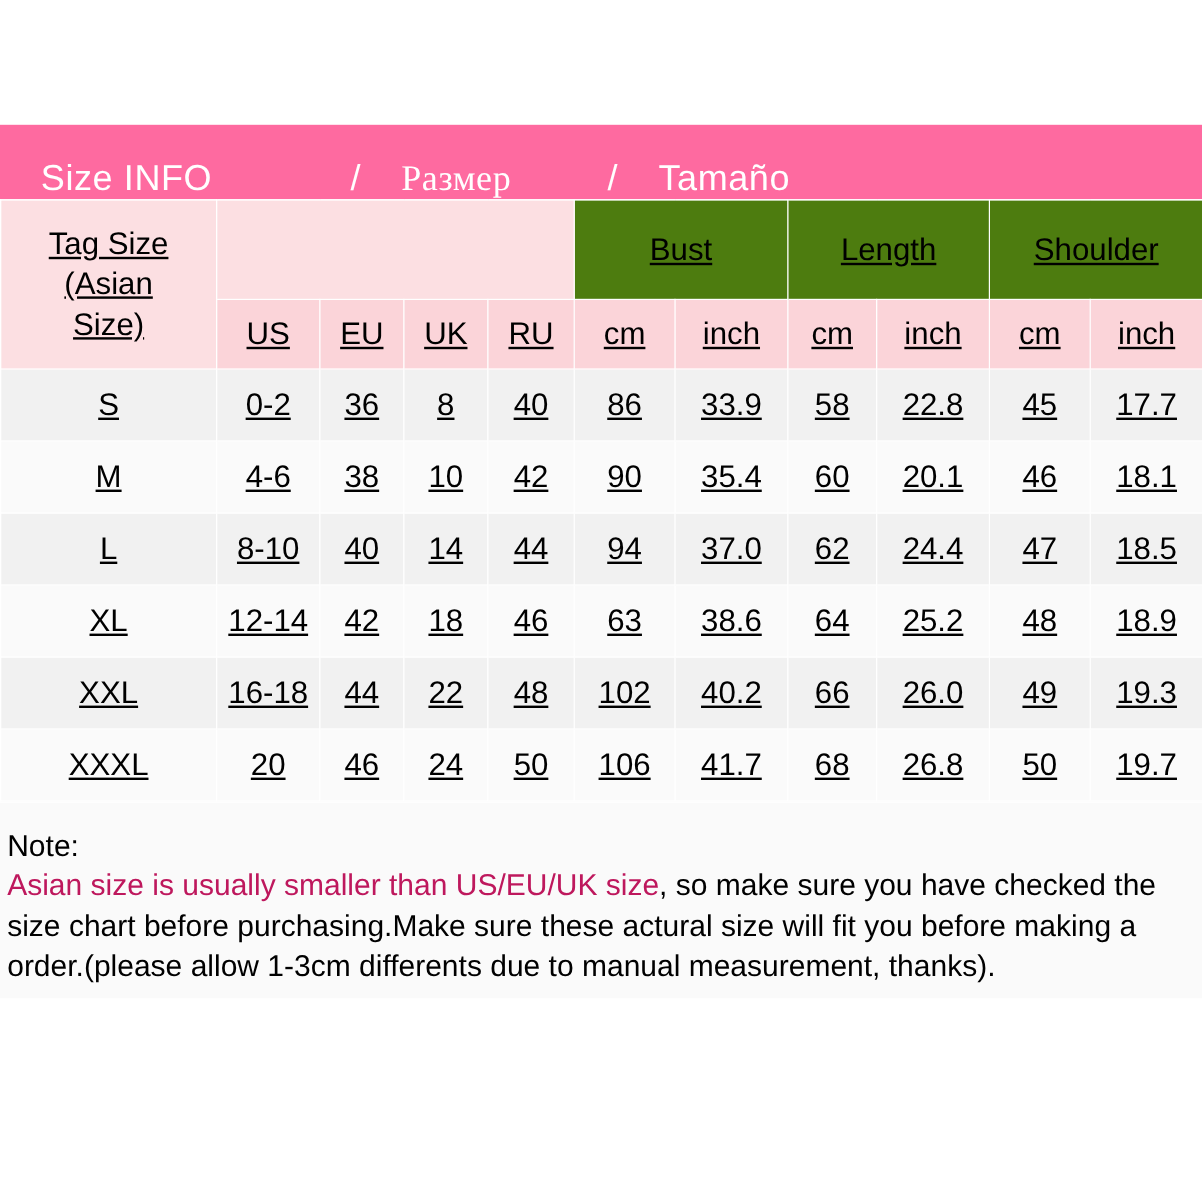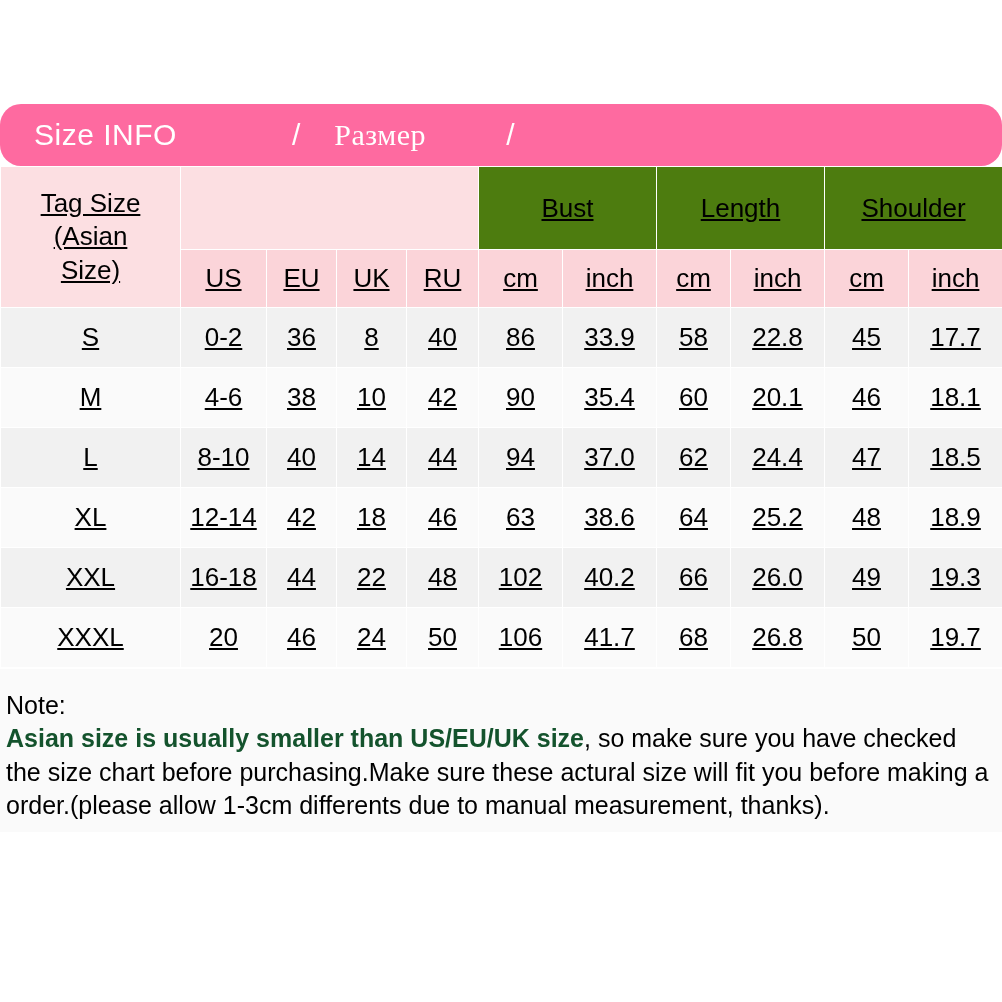--- a/index.html
+++ b/index.html
@@ -23,24 +23,23 @@
     flex-direction: column;
   }
   .top-spacer { height: 104px; flex: 0 0 104px; background: #ffffff; }
   .bottom-spacer { flex: 1 1 auto; background: #ffffff; }
 
   
   .header-bar {
     flex: 0 0 62px;
     background: #fe6aa0;
     display: flex;
-    align-items: center;
+    align-items: flex-end;
     padding: 0 0 0 34px;
     box-sizing: border-box;
-    border-radius: 21px;
   }
   .header-title {
     color: #ffffff;
     font-size: 30px;
     letter-spacing: 0.5px;
     white-space: pre;
   }
   .header-sep {
     color: #ffffff;
     font-size: 30px;
@@ -107,34 +106,35 @@
     padding: 20px 6px 10px 6px;
     box-sizing: border-box;
     border-top: 1px solid #ffffff;
   }
   .note-text {
     font-size: 25px;
     line-height: 1.33;
     color: #000;
   }
   .note-label { display: block; }
-  .note-red { color: #14532d; font-weight: bold; }
+  .note-red { color: #be185d; }
 </style>
 </head>
 <body>
 
 <div class="page">
 
   <div class="top-spacer"></div>
 
   <div class="header-bar">
     <span class="header-title first">Size INFO</span>
     <span class="header-sep">/</span>
     <span class="header-title second" style="padding-left:34px;">Размер</span>
     <span class="header-sep">/</span>
+    <span class="header-title" style="padding-left:34px;">Tamaño</span>
   </div>
 
   <table class="size-table">
     <colgroup>
       <col style="width:180px">
       <col style="width:86px">
       <col style="width:70px">
       <col style="width:70px">
       <col style="width:72px">
       <col style="width:84px">

